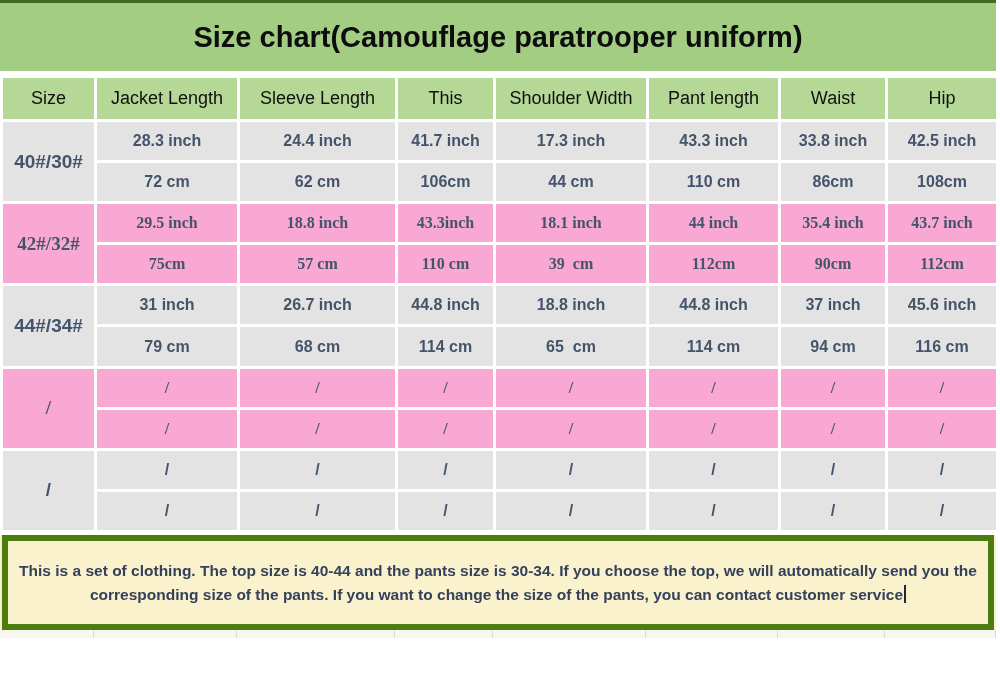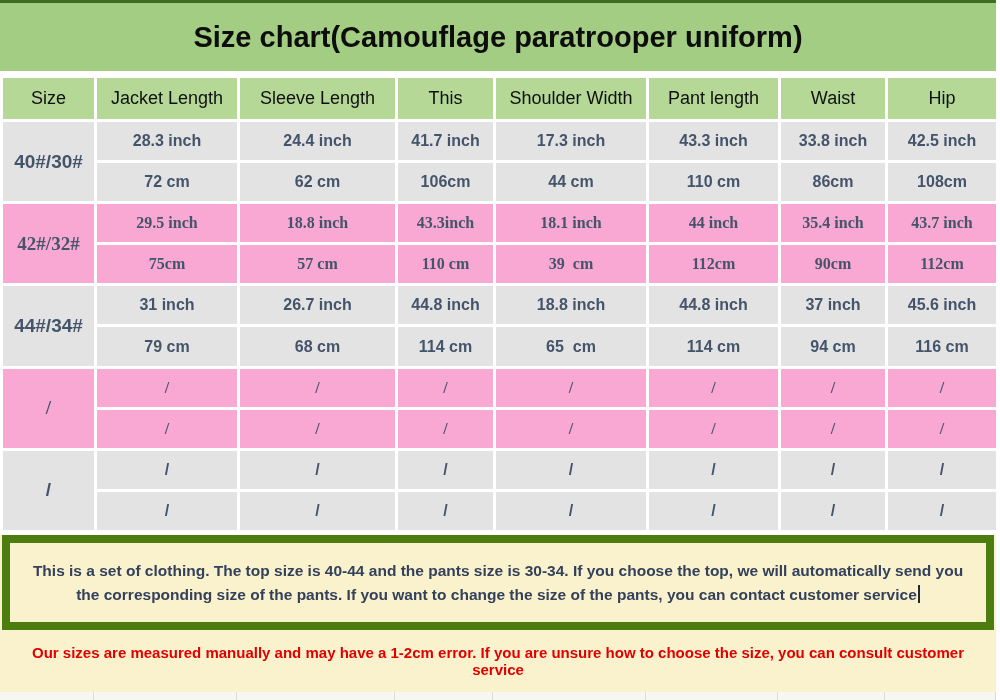--- a/index.html
+++ b/index.html
@@ -41,21 +41,21 @@
   td {
     font-weight: 700; font-size: 16px; color: #44546a;
   }
   tr.theme-gray  td { background: #e4e3e4; margin-top: 47px; }
   tr.theme-green td { background: #f9a8d4; font-family: Liberation Serif, serif; }
   td.size-cell { font-size: 19px; }
 
   .bottom-section { margin-top: 2px; width: 996px; background: #faf2cc; }
   .note-box {
     height: 95px; margin: 0 2px;
-    border: 8px solid #4d7c0f;
+    border: 6px solid #4d7c0f;
     background: #faf2cc;
     display: flex; align-items: center; justify-content: center;
     padding: 6px 10px;
   }
   .note-box .note-text {
     font-size: 15.5px; font-weight: 700; color: #33415c;
     line-height: 24px; text-align: center;
   }
   .text-cursor {
     display: inline-block; width: 2px; height: 18px;
@@ -215,23 +215,20 @@
         <td>/</td>
         <td>/</td>
       </tr>
     </tbody>
   </table>
 
   <div class="bottom-section">
     <div class="note-box">
       <p class="note-text"><span>This is a set of clothing. The top size is 40-44 and the pants size is 30-34. If you choose the top, we will automatically send you the corresponding size of the pants. If you want to change the size of the pants, you can contact customer service</span><span class="text-cursor"></span></p>
     </div>
-    <div class="red-band">
-      <p class="error-text">Our sizes are measured manually and may have a 1-2cm error. If you are unsure how to choose the size, you can consult customer service</p>
-    </div>
   </div>
 
   <div class="bottom-strip">
     <div class="cell c0"></div>
     <div class="cell c1"></div>
     <div class="cell c2"></div>
     <div class="cell c3"></div>
     <div class="cell c4"></div>
     <div class="cell c5"></div>
     <div class="cell c6"></div>

